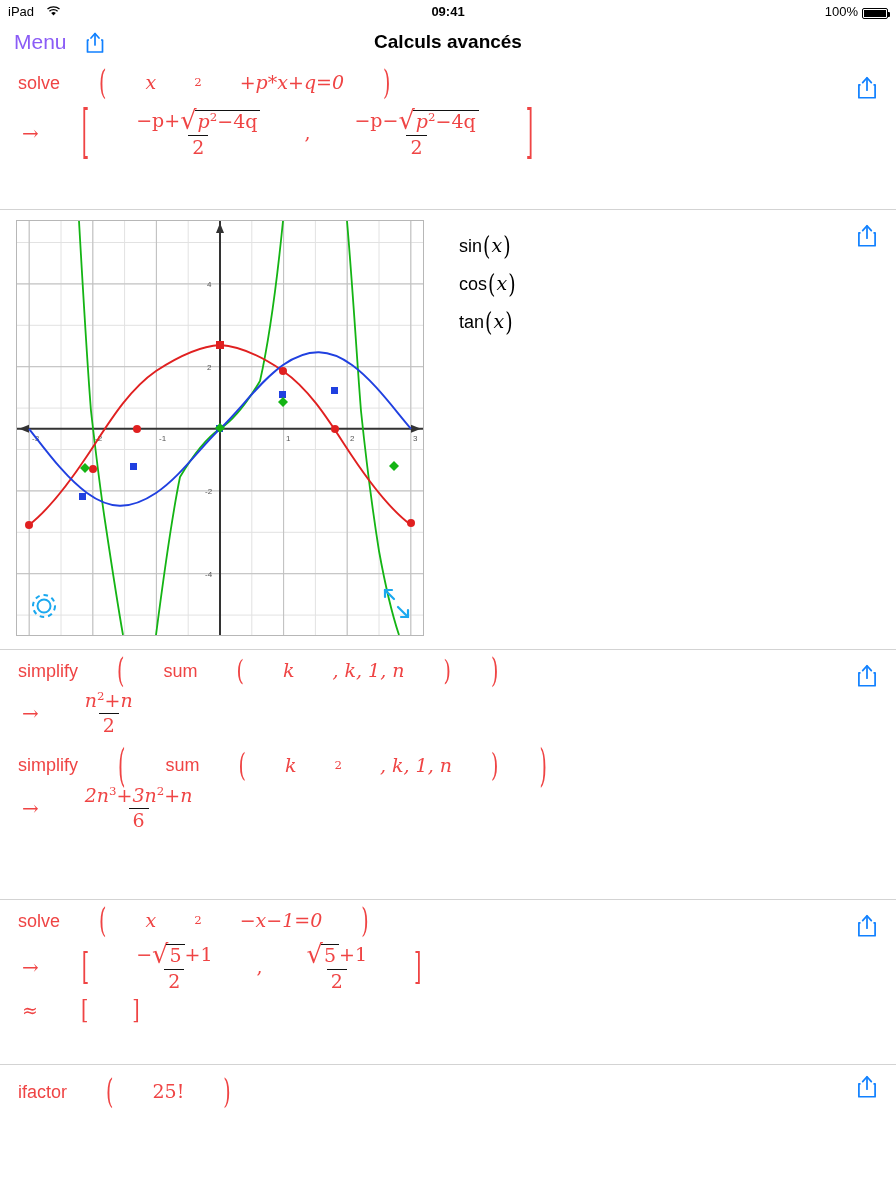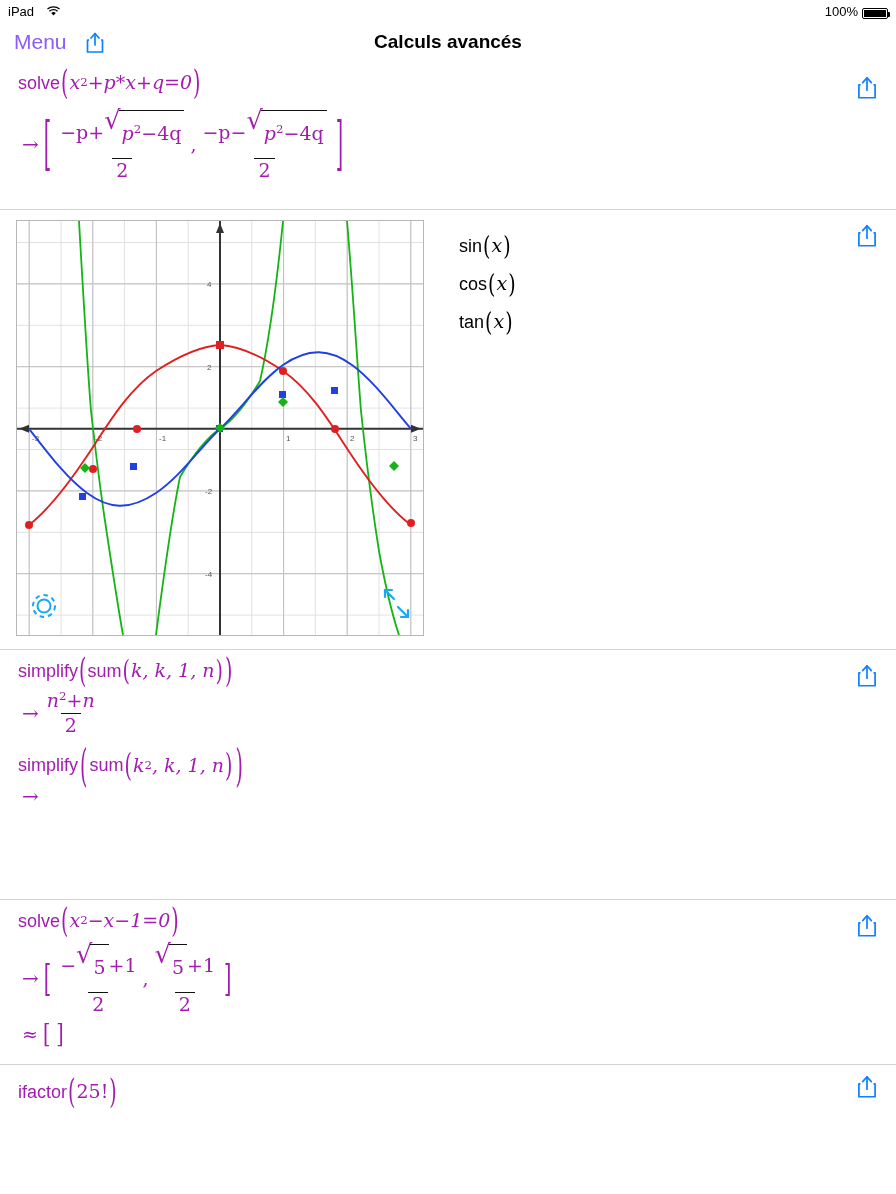--- a/index.html
+++ b/index.html
@@ -128,23 +128,24 @@
     right: 14px;
     top: 12px;
     width: 26px;
     height: 30px;
   }
 
   
   .math {
     font-family: "DejaVu Serif", serif;
     font-size: 19px;
-    color: #a21caf;
+    color: #ef4444;
     line-height: 1.15;
     white-space: nowrap;
+    gap: 38px;
   }
   .mi { font-style: italic; font-family: "DejaVu Serif", serif; }
   .fn { font-style: normal; font-family: "Liberation Sans", sans-serif; font-size: 18px; }
   .supn { font-size: 0.62em; vertical-align: super; font-style: normal; }
   .row { display: flex; align-items: center; }
   .paren {
     display: inline-block;
     font-size: 1.0em;
     transform: scaleY(1.8);
     transform-origin: center;
@@ -184,21 +185,21 @@
     display: inline-flex;
     align-items: stretch;
   }
   .sqrt .radical {
     font-size: 1.35em;
     line-height: 1;
     margin-right: -2px;
   }
   .sqrt .rad-body {
     border-top: 1.4px solid #111;
-    padding: 12px 3px;
+    padding: 0 3px;
     margin-top: 2px;
   }
   .arrow { font-size: 20px; margin-right: 2px; }
 
   
   .graph-cell {
     display: flex;
     align-items: flex-start;
     padding: 10px 16px 12px 16px;
   }
@@ -236,20 +237,21 @@
   <div class="status-left">
     <span>iPad</span>
     <span class="wifi-icon">
       <svg width="15" height="11" viewBox="0 0 15 11">
         <path d="M7.5 9.6 L5.2 7.0 a3.4 3.4 0 0 1 4.6 0 Z" fill="#000"></path>
         <path d="M3.4 5.2 a6 6 0 0 1 8.2 0" stroke="#000" stroke-width="1.3" fill="none"></path>
         <path d="M1.5 3.1 a9 9 0 0 1 12 0" stroke="#000" stroke-width="1.3" fill="none"></path>
       </svg>
     </span>
   </div>
+  <div class="status-center">09:41</div>
   <div class="status-right">
     <span>100%</span>
     <span class="battery">
         <span class="level"></span>
       </span>
   </div>
 </div>
 
 <div class="nav-bar">
   <div class="nav-left">
@@ -480,20 +482,24 @@
       <span class="fn">sum</span>
       <span class="paren" style="transform:scaleY(1.7)">(</span>
       <span class="mi">k</span>
         <span class="supn">2</span>
       <span class="mi">, k, 1, n</span>
       <span class="paren" style="transform:scaleY(1.7)">)</span>
       <span class="paren2">)</span>
     </div>
     <div class="math row" style="margin-top:8px; margin-left:6px;">
       <span class="arrow">→</span>
+      <span class="frac">
+        <span class="num"><span class="mi">2n</span><span class="supn">3</span><span class="mi">+3n</span><span class="supn">2</span><span class="mi">+n</span></span>
+        <span class="den">6</span>
+      </span>
     </div>
 
     <span class="cell-share">
       <svg class="share-glyph" width="22" height="27" viewBox="0 0 20 25">
         <path d="M6 8 L10 3.5 L14 8" stroke="#1080ff" stroke-width="1.6" fill="none" stroke-linecap="round" stroke-linejoin="round"></path>
         <line x1="10" y1="3.8" x2="10" y2="15" stroke="#1080ff" stroke-width="1.6" stroke-linecap="round"></line>
         <path d="M4 10 H2.5 V22 H17.5 V10 H16" stroke="#1080ff" stroke-width="1.6" fill="none" stroke-linejoin="round"></path>
       </svg>
     </span>
   </div>

